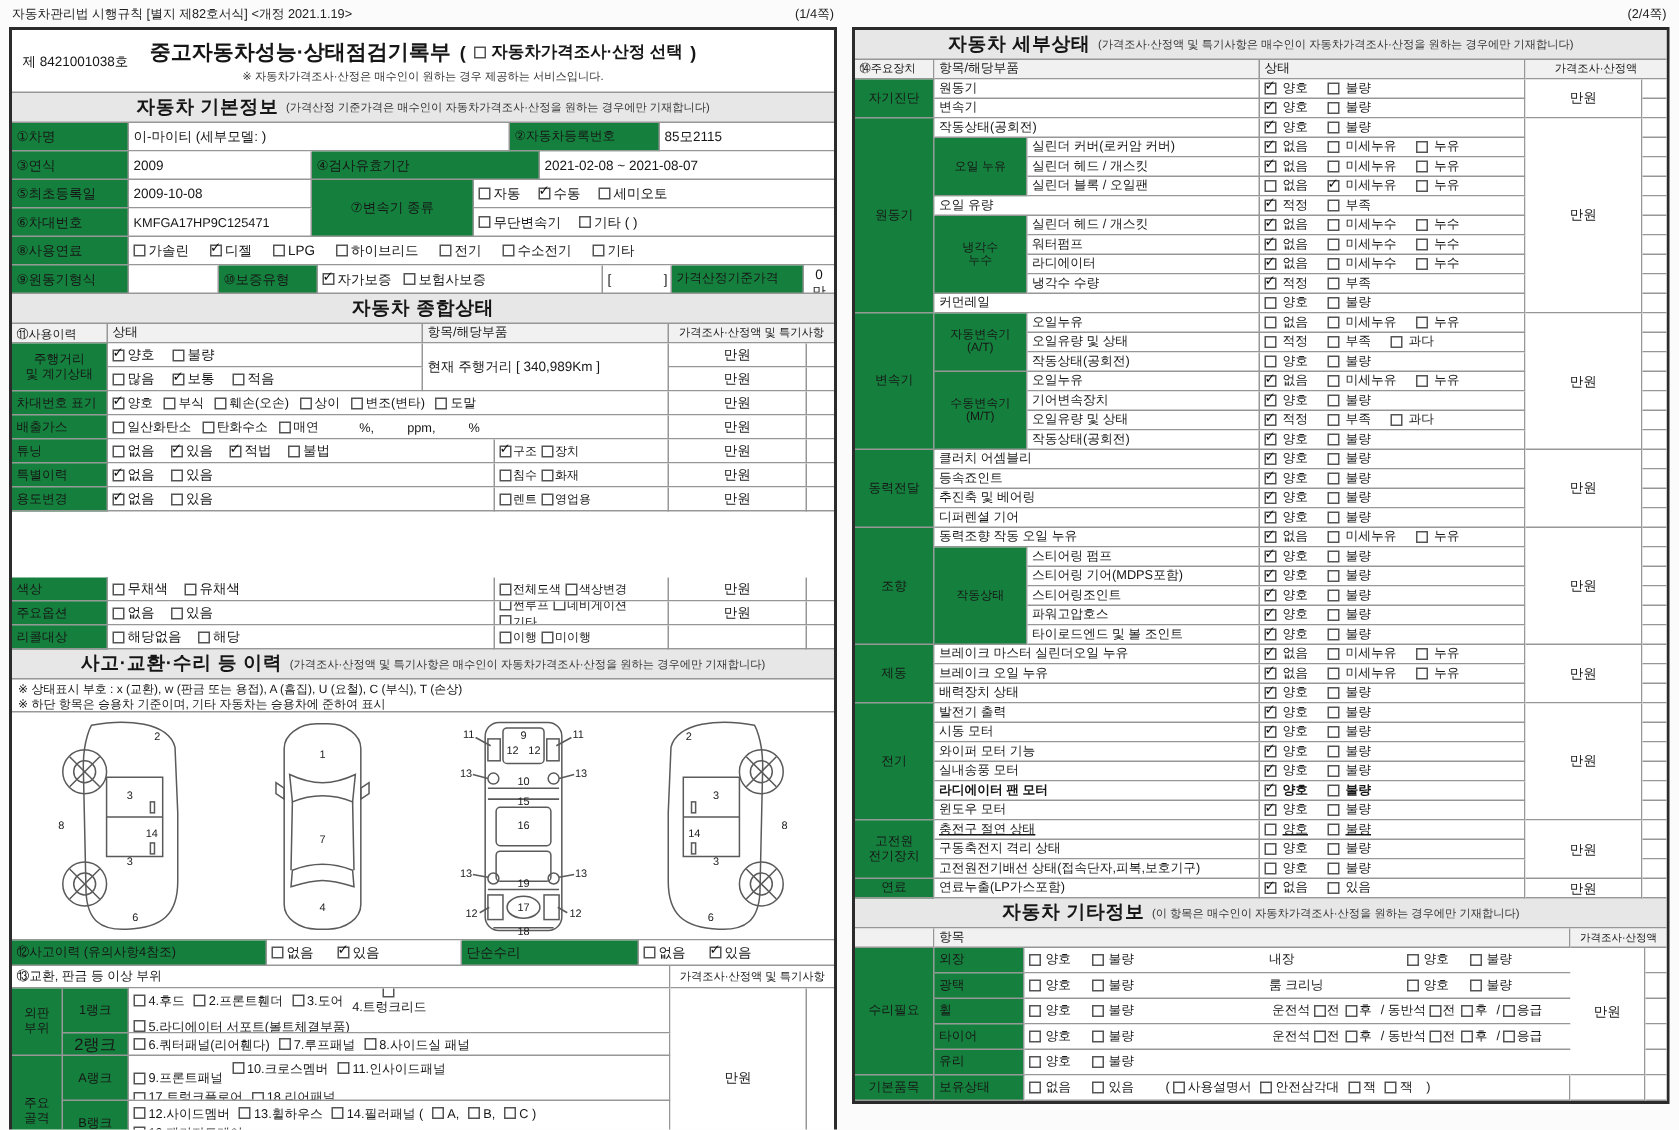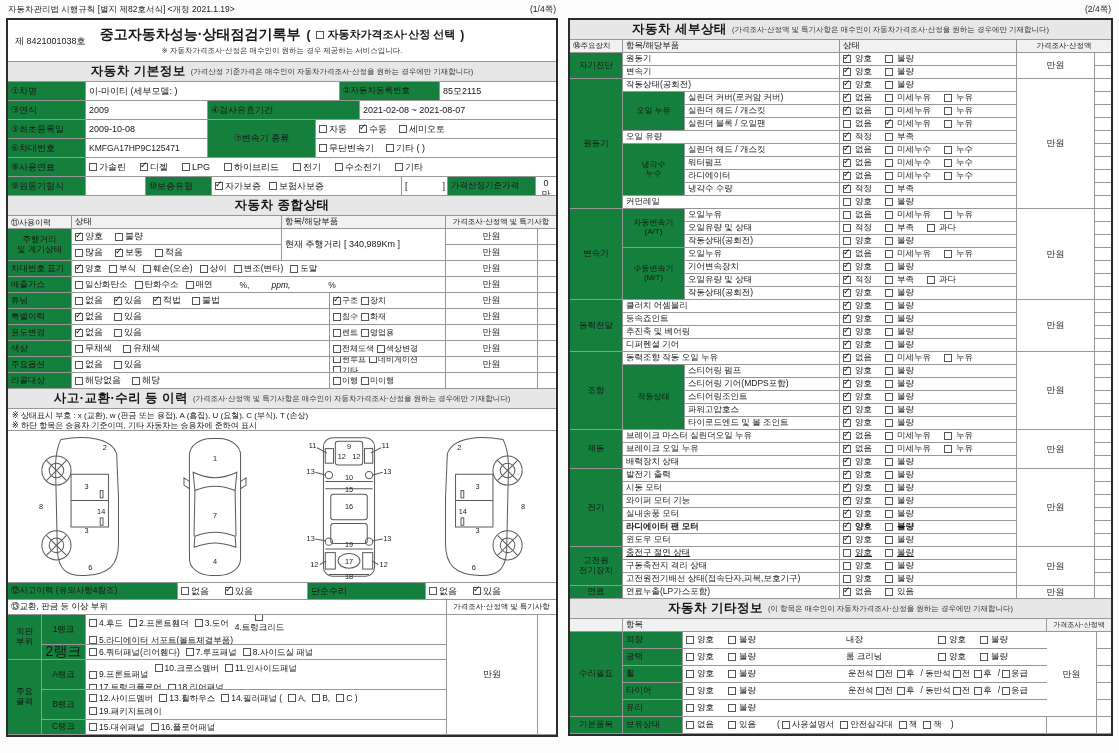--- a/index.html
+++ b/index.html
@@ -254,21 +254,21 @@
             </span>
             <span class="opt" style="margin-right: 7px;">
               <span class="cb"></span>
               <span class="cbl">탄화수소</span>
             </span>
             <span class="opt" style="margin-right: 7px;">
               <span class="cb"></span>
               <span class="cbl">매연</span>
             </span>
             <span class="optxt" style="margin-left: 20px; margin-right: 2px;">%,</span>
-            <span class="optxt" style="margin-left: 20px; margin-right: 18px; font-style: italic;">ppm,</span>
+            <span class="optxt" style="margin-left: 20px; margin-right: 2px;">ppm,</span>
             <span class="optxt" style="margin-left: 20px; margin-right: 2px;">%</span>
           </div>
           <div class="cell ctext" style="width: 92px;">만원</div>
           <div class="cell" style="width: 18px; border-right: none;"></div>
         </div>
         <div class="frow" style="height: 16px;">
           <div class="cell lab" style="width: 64px; font-size: 8.5px;">튜닝</div>
           <div class="cell wrapcell" style="width: 258px;">
             <span class="opt" style="margin-right: 11px;">
               <span class="cb"></span>
@@ -343,21 +343,21 @@
               <span class="cbl">렌트</span>
             </span>
             <span class="opt" style="margin-right: 3px;">
               <span class="cb" style="margin-right: 1px;"></span>
               <span class="cbl">영업용</span>
             </span>
           </div>
           <div class="cell ctext" style="width: 92px;">만원</div>
           <div class="cell" style="width: 18px; border-right: none;"></div>
         </div>
-        <div class="frow" style="height: 16px;">
+        <div class="frow" style="height: 16px; margin-top: 44px;">
           <div class="cell lab" style="width: 64px; font-size: 8.5px;">색상</div>
           <div class="cell wrapcell" style="width: 258px;">
             <span class="opt" style="margin-right: 11px;">
               <span class="cb"></span>
               <span class="cbl">무채색</span>
             </span>
             <span class="opt" style="margin-right: 11px;">
               <span class="cb"></span>
               <span class="cbl">유채색</span>
             </span>
@@ -577,21 +577,21 @@
                     <span class="cbl">4.트렁크리드</span>
                   </span>
                   <span style="flex-basis: 100%; height: 0px;"></span>
                   <span class="opt" style="margin-right: 6px;">
                     <span class="cb" style="margin-right: 2px;"></span>
                     <span class="cbl">5.라디에이터 서포트(볼트체결부품)</span>
                   </span>
                 </div>
               </div>
               <div class="frow" style="height: 15px;">
-                <div class="cell lab ctext" style="width: 44px; height: 15px; font-size: 14px;">2랭크</div>
+                <div class="cell lab ctext" style="width: 44px; height: 15px; font-size: 11px;">2랭크</div>
                 <div class="cell wrapcell" style="height: 15px; flex: 1 1 0%; font-size: 8.5px; line-height: 13px;">
                   <span class="opt" style="margin-right: 6px;">
                     <span class="cb" style="margin-right: 2px;"></span>
                     <span class="cbl">6.쿼터패널(리어휀다)</span>
                   </span>
                   <span class="opt" style="margin-right: 6px;">
                     <span class="cb" style="margin-right: 2px;"></span>
                     <span class="cbl">7.루프패널</span>
                   </span>
                   <span class="opt" style="margin-right: 6px;">

